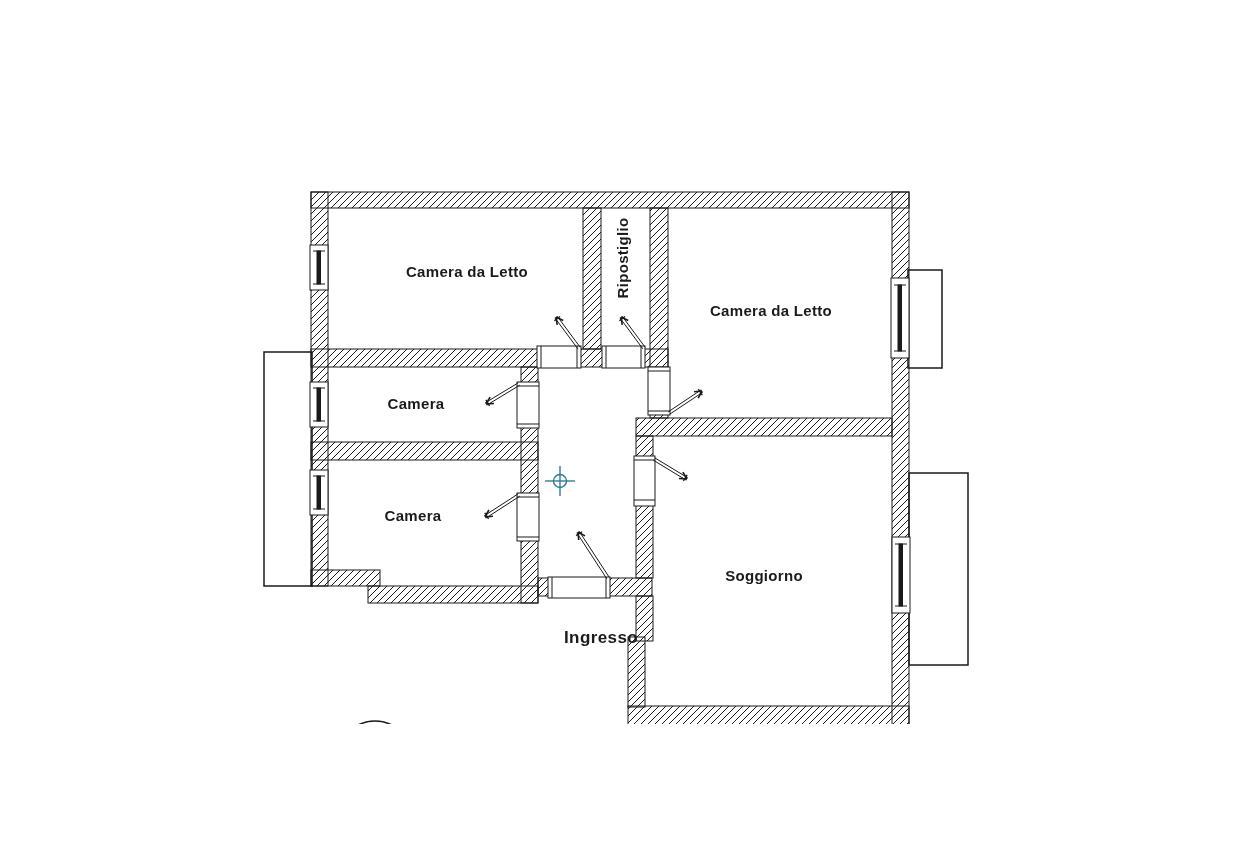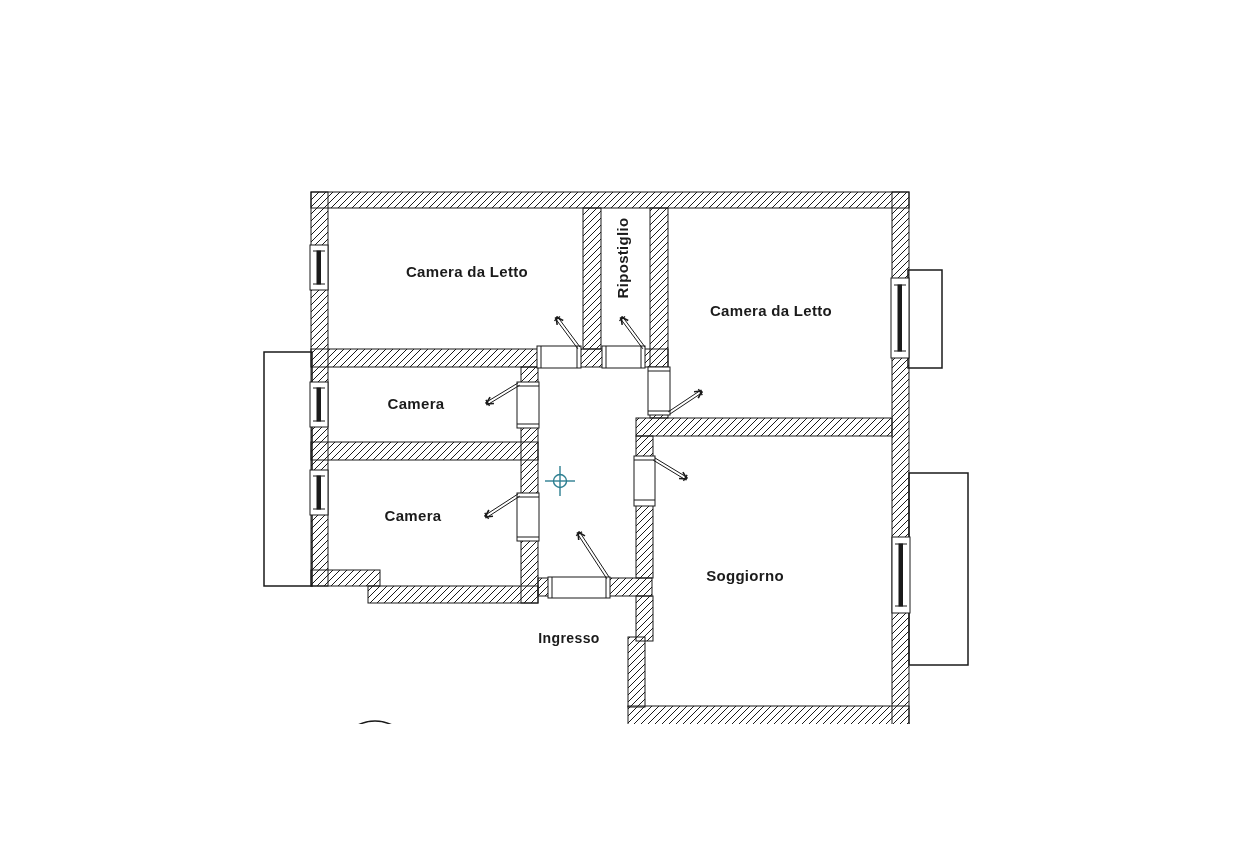--- a/index.html
+++ b/index.html
@@ -2,21 +2,21 @@
 <html><head>
 <meta charset="utf-8">
 <style>
   html,body{margin:0;padding:0;background:#fff;}
   .canvas{position:relative;width:1236px;height:724px;background:#fff;overflow:hidden;
           font-family:"Liberation Sans",sans-serif;}
   .canvas svg{position:absolute;left:0;top:0;}
   .lbl{position:absolute;font-weight:bold;font-size:15px;color:#1b1b1b;
        transform:translate(-50%,-50%);white-space:nowrap;letter-spacing:.3px;}
   .lbl.vert{transform:translate(-50%,-50%) rotate(-90deg);}
-  .lbl.entrance{font-size:14px;letter-spacing:.4px;}
+  .lbl.entrance{font-size:17px;letter-spacing:.4px;margin-left:32px;}
   .lbl.nord{transform:translate(-50%,-50%) rotate(-112deg);}
 </style>
 </head>
 <body>
 
 <div class="canvas">
 
 <svg width="1236" height="862" viewBox="0 0 1236 862">
   <defs>
     <pattern id="hatch" patternUnits="userSpaceOnUse" width="7" height="7">
@@ -170,16 +170,16 @@
     <polygon points="343,767 371,741 381,773" stroke-width="1.2"></polygon>
     <line x1="376" y1="757" x2="406" y2="749" stroke-width="1.2"></line>
   </g>
 </svg>
 
   <div class="lbl" style="left:467px;top:271px">Camera da Letto</div>
   <div class="lbl vert" style="left:622px;top:258px">Ripostiglio</div>
   <div class="lbl" style="left:771px;top:310px">Camera da Letto</div>
   <div class="lbl" style="left:416px;top:403px">Camera</div>
   <div class="lbl" style="left:413px;top:515px">Camera</div>
-  <div class="lbl" style="left:745px;top:575px">Soggiorno</div>
+  <div class="lbl" style="left:764px;top:575px">Soggiorno</div>
   <div class="lbl entrance" style="left:569px;top:638px">Ingresso</div>
   <div class="lbl nord" style="left:325px;top:772px">Nord</div>
 </div>
 
 </body></html>

